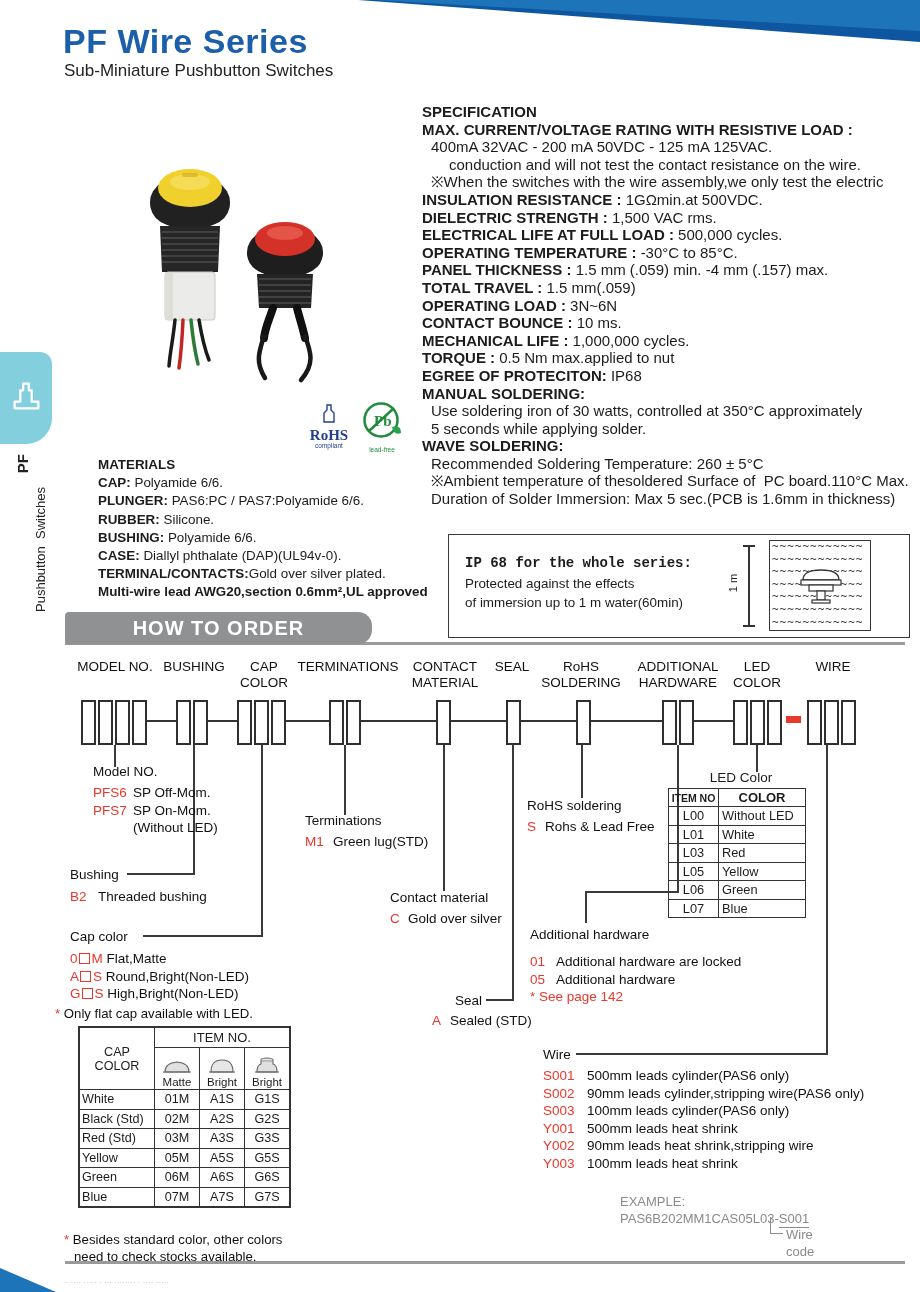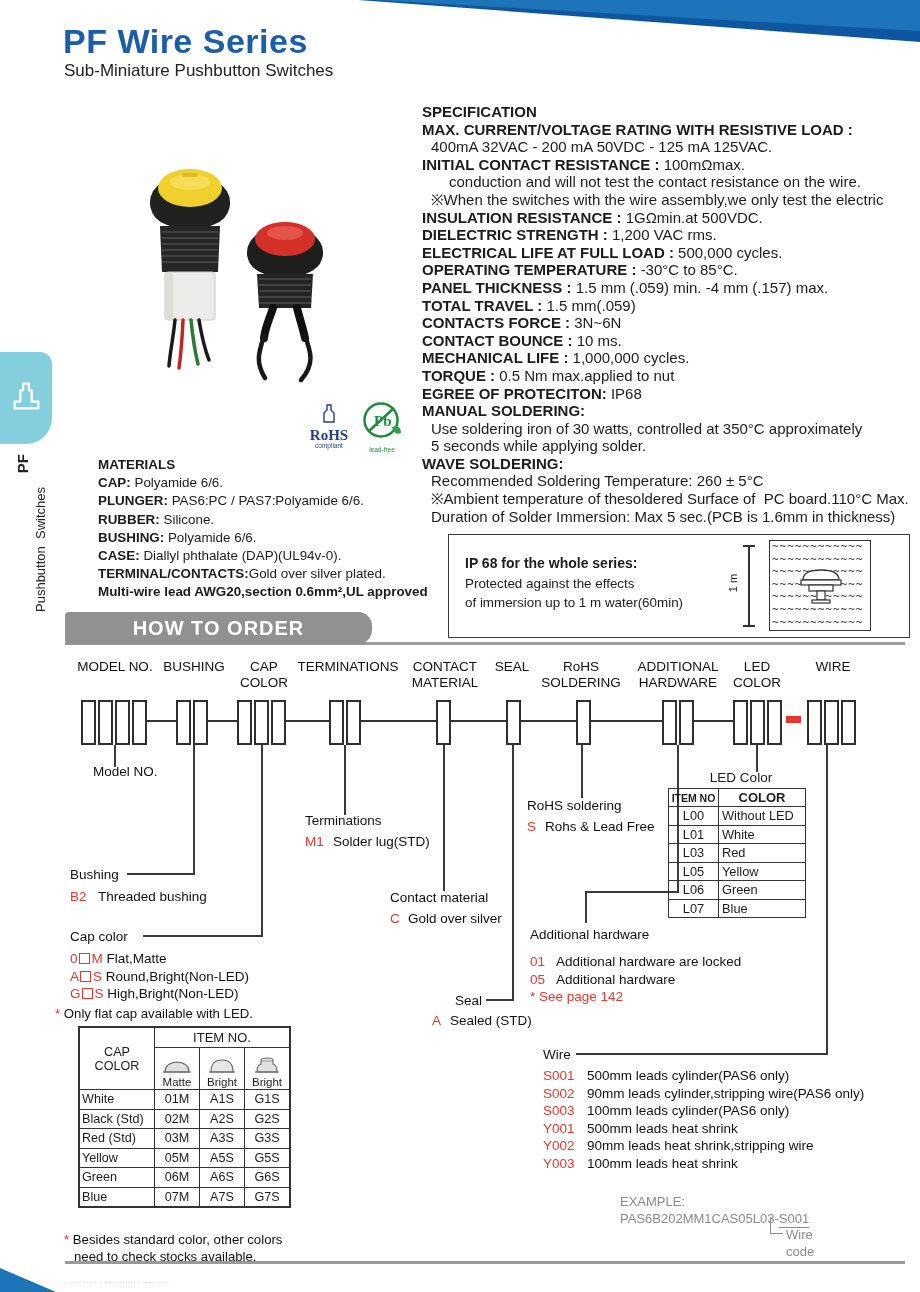--- a/index.html
+++ b/index.html
@@ -37,21 +37,21 @@
   #spec .h,#materials .h{font-weight:bold;}
   .sline{line-height:17.6px;white-space:pre-wrap;}
   .sline b{font-weight:bold;}
   .ind{padding-left:9px;}
   .ind2{padding-left:27px;}
   #materials{position:absolute;left:82px;top:456px;width:360px;font-size:13.4px;}
   #materials .sline{line-height:18.2px;padding-left:16px;}
 
   
   #ip68-box{position:absolute;left:448px;top:534px;width:462px;height:104px;border:1.6px solid #3a3a3a;box-sizing:border-box;}
-  #ip68-box .t1{position:absolute;left:16px;top:20px;font-size:14px;font-weight:bold;}
+  #ip68-box .t1{position:absolute;left:16px;top:20px;font-size:14px;font-weight:bold;font-family:Liberation Mono, monospace;}
   #ip68-box .t2{position:absolute;left:16px;top:41px;font-size:13.4px;}
   #ip68-box .t3{position:absolute;left:16px;top:60px;font-size:13.4px;}
   #ip-meas{position:absolute;left:299px;top:10px;width:2px;height:82px;background:#333;}
   #ip-meas:before,#ip-meas:after{content:"";position:absolute;left:-5px;width:12px;height:2px;background:#333;}
   #ip-meas:before{top:0;} #ip-meas:after{bottom:0;}
   #ip-depth{position:absolute;left:275px;top:42px;font-size:11px;transform:rotate(-90deg);}
   #ip-tank{position:absolute;left:320px;top:5px;width:102px;height:91px;border:1.4px solid #333;overflow:hidden;box-sizing:border-box;}
   .wave{font-family:"DejaVu Sans Mono",monospace;font-size:11px;line-height:12.6px;letter-spacing:1px;color:#333;white-space:nowrap;padding-left:2px;}
   #ip-switch{position:absolute;left:25px;top:25px;}
 
@@ -187,30 +187,29 @@
     </svg>
     <div class="s">lead-free</div>
   </div>
 
   <div id="spec">
     <div class="sline h">SPECIFICATION</div>
     <div id="spec-lines">
 
     <div class="sline"><b>MAX. CURRENT/VOLTAGE RATING WITH RESISTIVE LOAD :</b><span></span></div>
         <div class="sline ind"><b></b><span>400mA 32VAC - 200 mA 50VDC - 125 mA 125VAC.</span></div>
-        <div class="sline"><b>INITIAL CONTACT RESISTANCE : </b><span>100mΩmax.</span></div>
         <div class="sline ind2"><b></b><span>conduction and will not test the contact resistance on the wire.</span></div>
         <div class="sline ind"><b></b><span>※When the switches with the wire assembly,we only test the electric</span></div>
         <div class="sline"><b>INSULATION RESISTANCE : </b><span>1GΩmin.at 500VDC.</span></div>
-        <div class="sline"><b>DIELECTRIC STRENGTH : </b><span>1,200 VAC rms.</span></div>
+        <div class="sline"><b>DIELECTRIC STRENGTH : </b><span>1,500 VAC rms.</span></div>
         <div class="sline"><b>ELECTRICAL LIFE AT FULL LOAD : </b><span>500,000 cycles.</span></div>
         <div class="sline"><b>OPERATING TEMPERATURE : </b><span>-30°C to 85°C.</span></div>
         <div class="sline"><b>PANEL THICKNESS : </b><span>1.5 mm (.059) min. -4 mm (.157) max.</span></div>
         <div class="sline"><b>TOTAL TRAVEL : </b><span>1.5 mm(.059)</span></div>
-        <div class="sline"><b>CONTACTS FORCE : </b><span>3N~6N</span></div>
+        <div class="sline"><b>OPERATING LOAD : </b><span>3N~6N</span></div>
         <div class="sline"><b>CONTACT BOUNCE : </b><span>10 ms.</span></div>
         <div class="sline"><b>MECHANICAL LIFE : </b><span>1,000,000 cycles.</span></div>
         <div class="sline"><b>TORQUE : </b><span>0.5 Nm max.applied to nut</span></div>
         <div class="sline"><b>EGREE OF PROTECITON: </b><span>IP68</span></div>
         <div class="sline"><b>MANUAL SOLDERING:</b><span></span></div>
         <div class="sline ind"><b></b><span>Use soldering iron of 30 watts, controlled at 350°C approximately</span></div>
         <div class="sline ind"><b></b><span>5 seconds while applying solder.</span></div>
         <div class="sline"><b>WAVE SOLDERING:</b><span></span></div>
         <div class="sline ind"><b></b><span>Recommended Soldering Temperature: 260 ± 5°C</span></div>
         <div class="sline ind"><b></b><span>※Ambient temperature of thesoldered Surface of  PC board.110°C Max.</span></div>
@@ -365,20 +364,26 @@
   <div class="vline" style="left:581px;top:745px;height:53px"></div>
   <div class="vline" style="left:677px;top:745px;height:148px"></div>
   <div class="hseg" style="left:585px;top:891px;width:94px"></div>
   <div class="vline" style="left:585px;top:891px;height:32px"></div>
   <div class="vline" style="left:756px;top:745px;height:27px"></div>
   <div class="vline" style="left:826px;top:745px;height:310px"></div>
   <div class="hseg" style="left:576px;top:1053px;width:252px"></div>
 
   <div class="ann" style="left:93px;top:763px">
     <div class="lbl">Model NO.</div>
+    <div class="w38" style="margin-top:4px">
+
+    <div class="opt"><span class="code">PFS6</span><span>SP Off-Mom.</span></div>
+        <div class="opt"><span class="code">PFS7</span><span>SP On-Mom.</span></div>
+        <div class="opt"><span class="code"></span><span>(Without LED)</span></div>
+      </div>
   </div>
 
   <div class="ann" style="left:70px;top:866px">
     <div class="lbl">Bushing</div>
     <div class="w26" style="margin-top:5px">
 
     <div class="opt"><span class="code">B2</span><span>Threaded bushing</span></div>
       </div>
   </div>
 
@@ -473,21 +478,21 @@
 
   <div class="ann note" style="left:64px;top:1232px">
     <div><span class="star">*</span><span> Besides standard color, other colors</span></div>
     <div style="padding-left:10px">need to check stocks available.</div>
   </div>
 
   <div class="ann" style="left:305px;top:812px">
     <div class="lbl">Terminations</div>
     <div class="w26" style="margin-top:4px">
 
-    <div class="opt"><span class="code">M1</span><span>Solder lug(STD)</span></div>
+    <div class="opt"><span class="code">M1</span><span>Green lug(STD)</span></div>
       </div>
   </div>
 
   <div class="ann" style="left:390px;top:889px">
     <div class="lbl">Contact material</div>
     <div class="w16" style="margin-top:4px">
 
     <div class="opt"><span class="code">C</span><span>Gold over silver</span></div>
       </div>
   </div>

